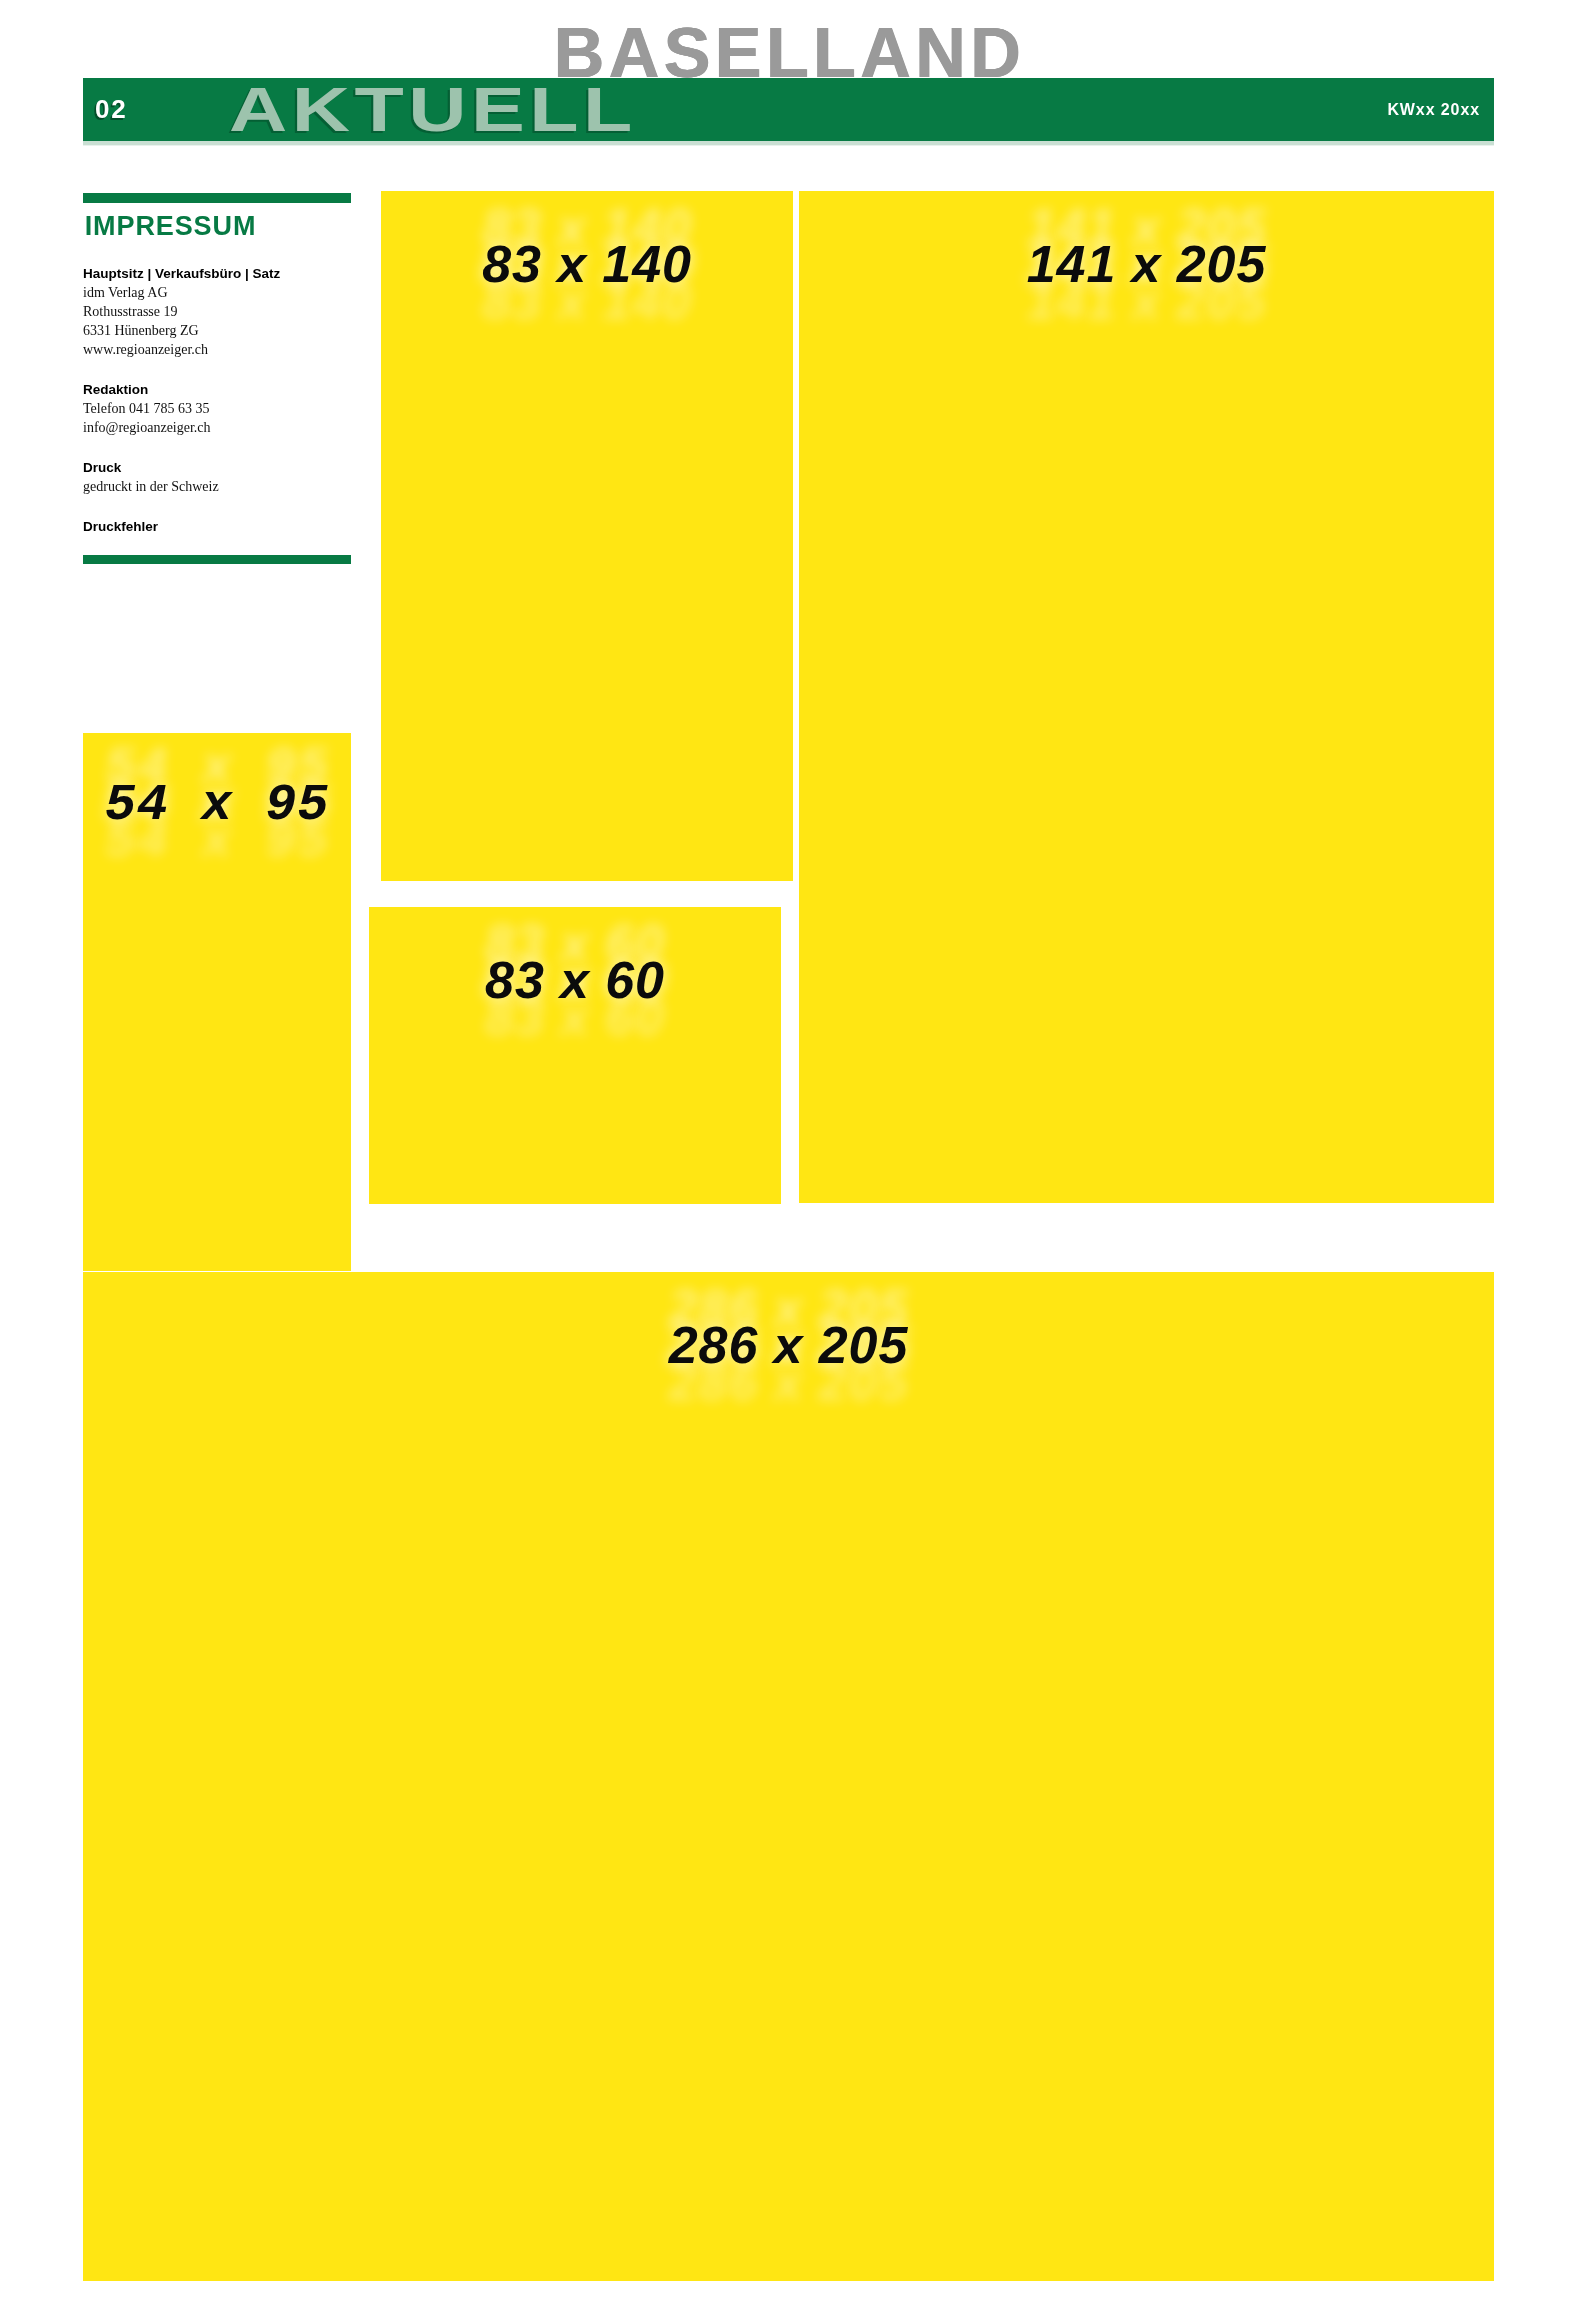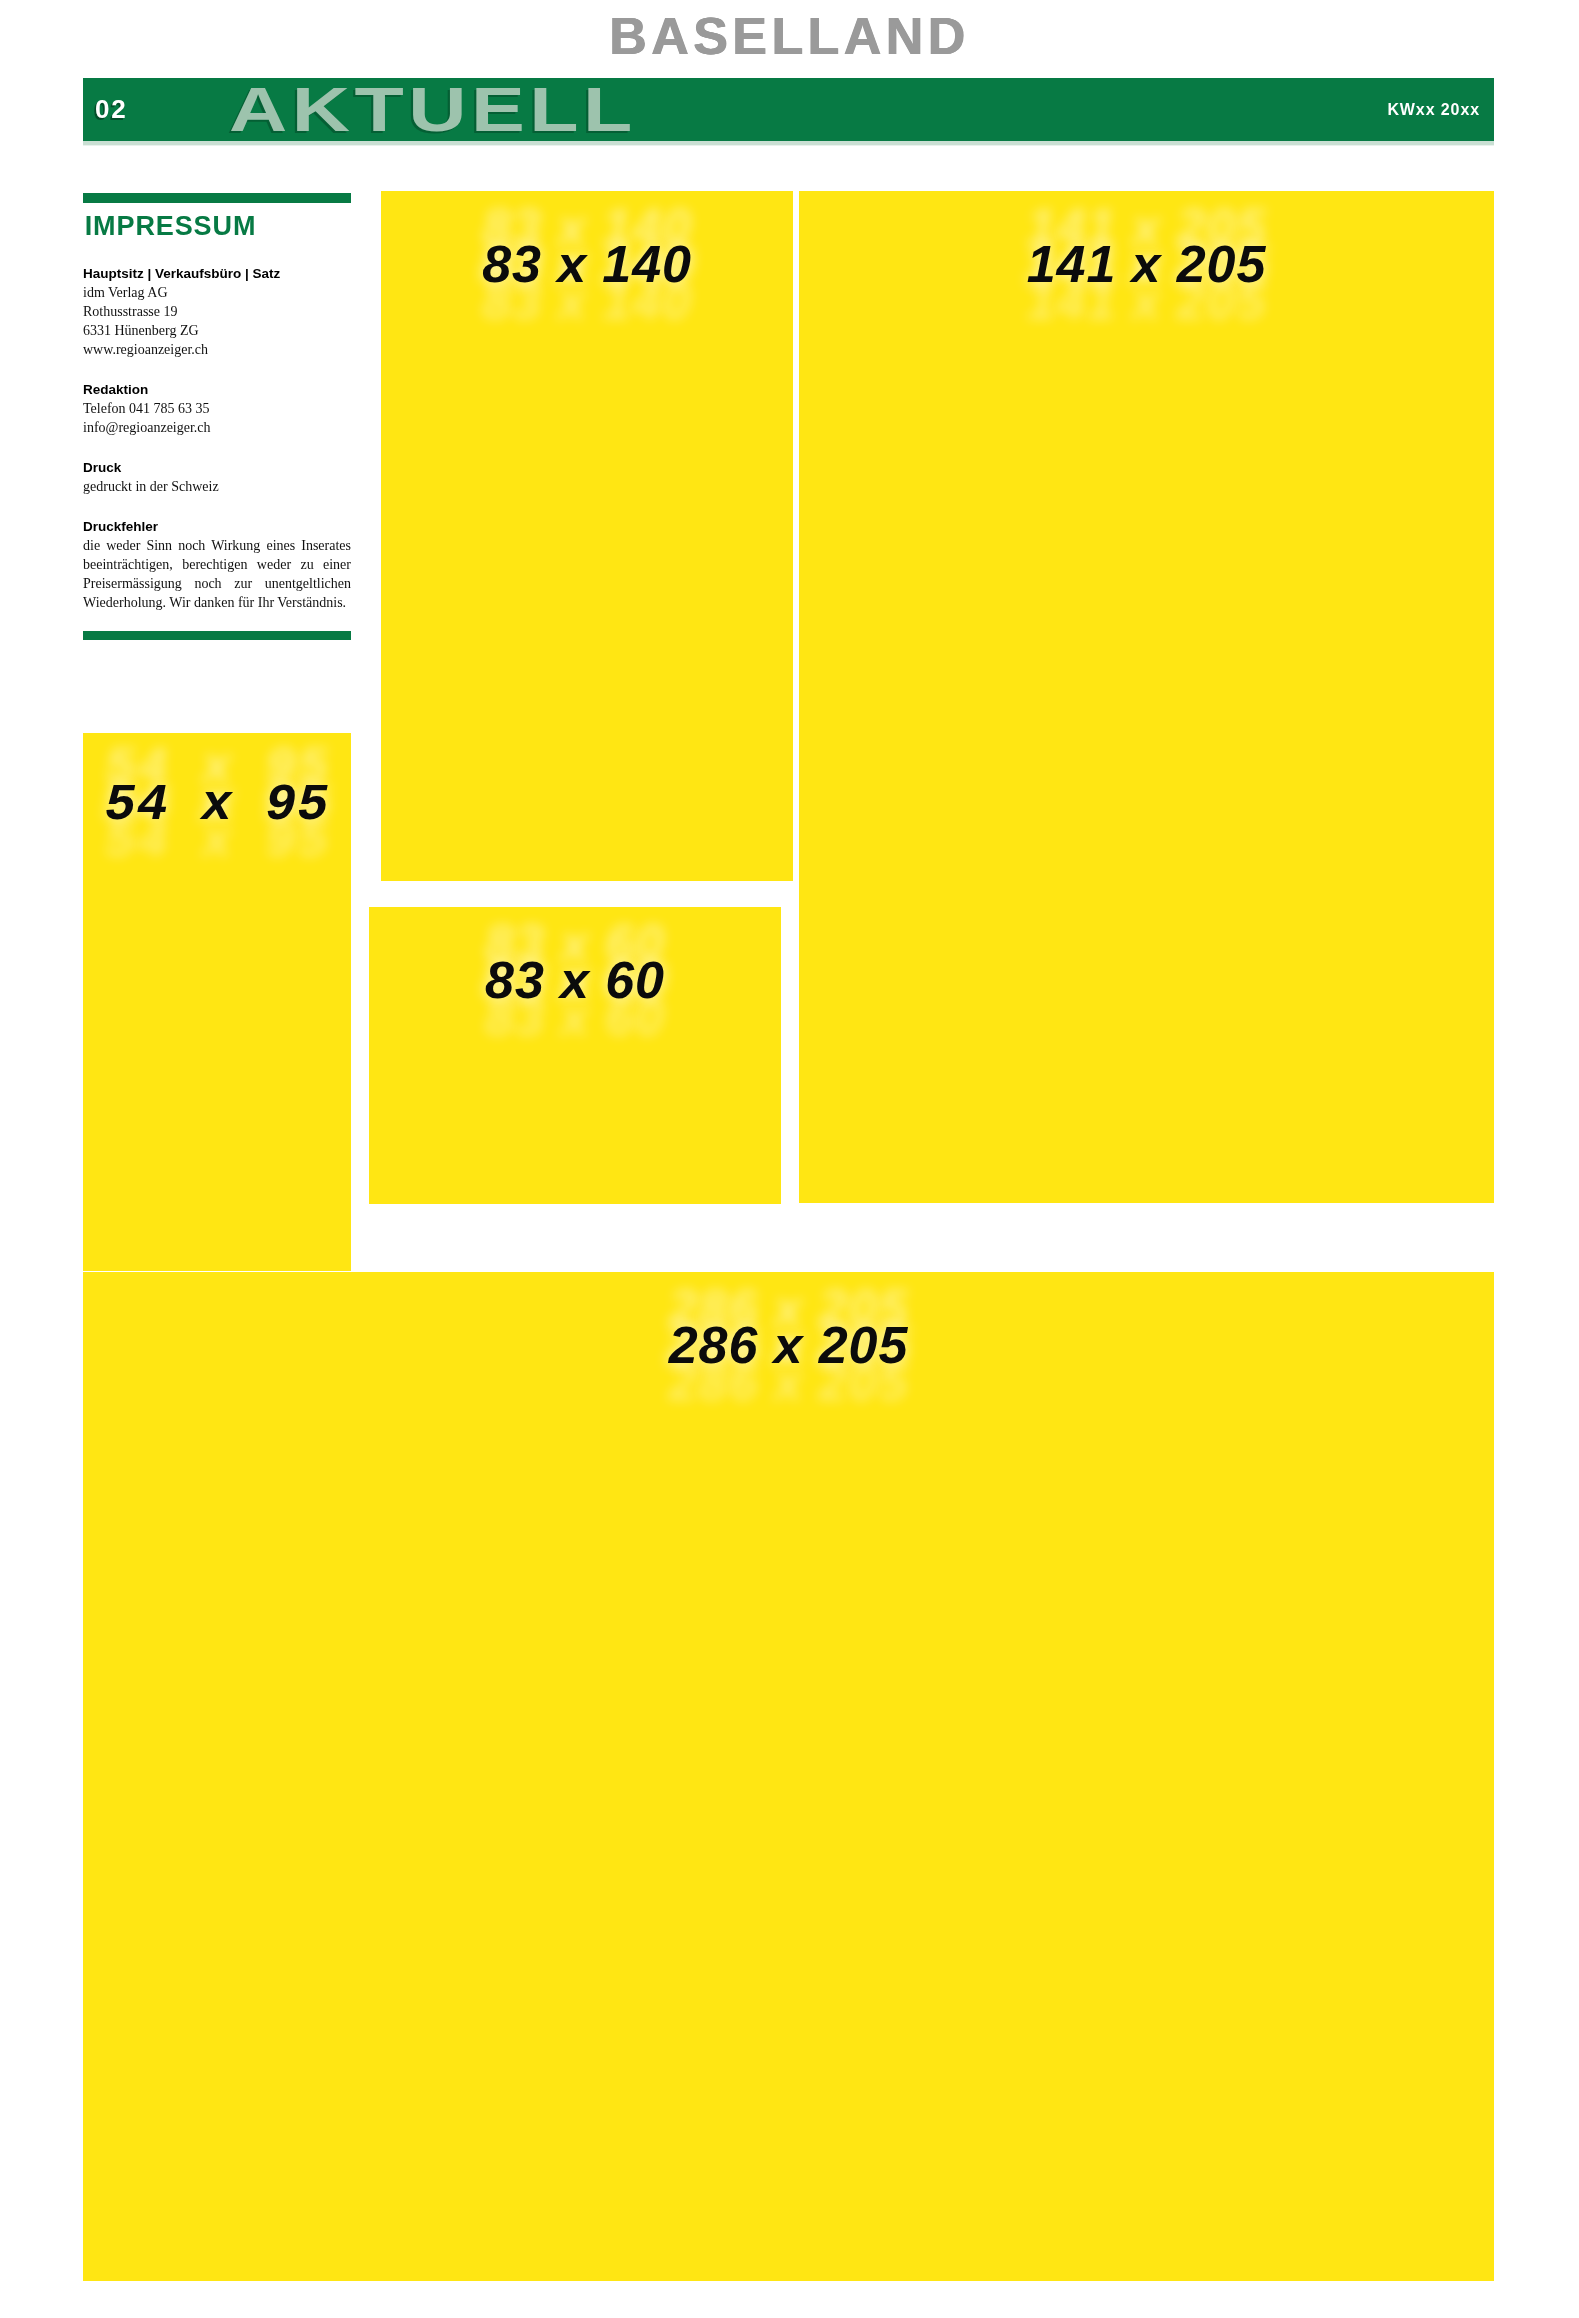--- a/index.html
+++ b/index.html
@@ -14,23 +14,23 @@
   html,body{background:#ffffff;}
   .page{
     position:relative;
     width:1579px;height:2319px;
     background:#ffffff;
     overflow:hidden;
     font-family:"Liberation Sans", sans-serif;
   }
   
   .masthead{
-    position:absolute;left:0;top:0;width:100%;
+    position:absolute;left:0;top:17px;width:100%;
     text-align:center;
-    font-size:52px;font-weight:bold;letter-spacing:4.4px;
+    font-size:70px;font-weight:bold;letter-spacing:4.4px;
     color:var(--gray,#9a9a9a);
     line-height:73px;
     text-shadow:0.5px 0 0 currentColor,-0.5px 0 0 currentColor;
   }
   
   .topbar{
     position:absolute;left:83px;top:78px;width:1411px;height:63px;
     background:var(--green,#077a44);
     box-shadow:0 4.4px 0 var(--pale_green,#c9dfd3);
     display:flex;align-items:center;gap:38px;
@@ -134,21 +134,20 @@
         <div class="imp-line">info@regioanzeiger.ch</div>
       </div>
 
       <div class="imp-section">
         <div class="imp-header">Druck</div>
         <div class="imp-line">gedruckt in der Schweiz</div>
       </div>
 
       <div class="imp-section">
         <div class="imp-header">Druckfehler</div>
-        <div class="imp-par">die weder Sinn noch Wirkung eines Inserates beeinträchtigen, berechtigen weder zu einer Preisermässigung noch zur unentgeltlichen Wiederholung. Wir danken für Ihr Verständnis.</div>
       </div>
 
     </div>
     <div class="imp-rule bottom"></div>
   </div>
 
   <div class="ad ad-83x140">
     <span class="label">83 x 140</span>
   </div>
 

